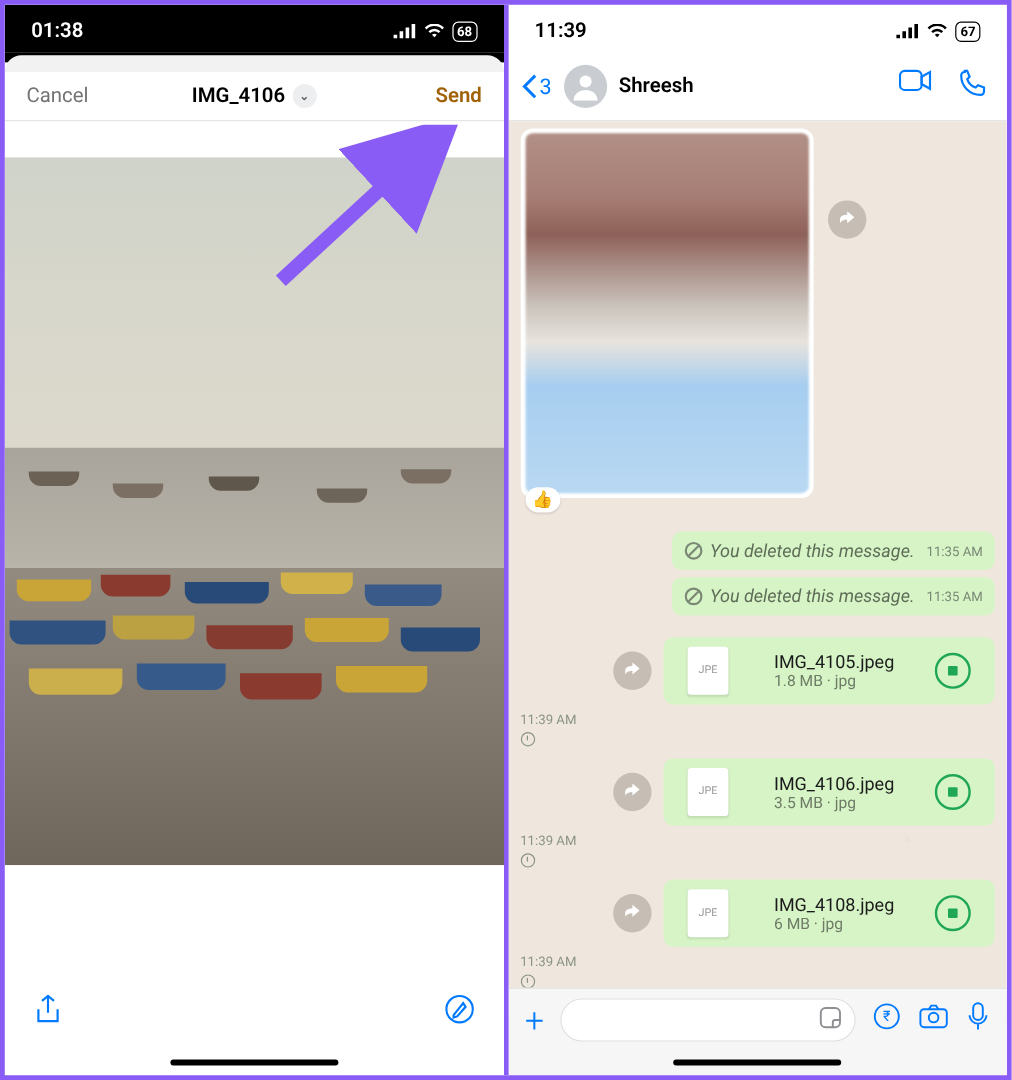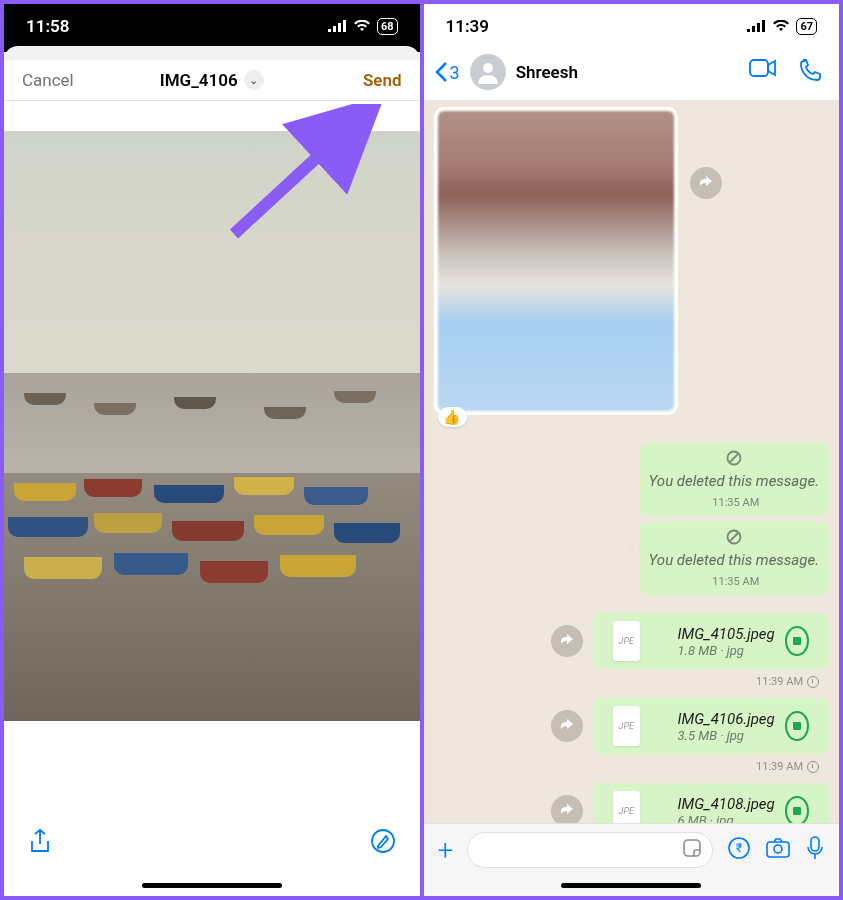--- a/index.html
+++ b/index.html
@@ -139,49 +139,48 @@
   }
   .thumbs-react {
     position: absolute; left: 4px; bottom: -12px;
     background: #fff; border-radius: 12px; padding: 2px 6px;
     box-shadow: 0 1px 2px rgba(0,0,0,0.15); font-size: 14px;
   }
   .deleted-bubble {
     background: #d6f4c6; border-radius: 8px;
     padding: 7px 10px; display: inline-flex; align-items: center;
     gap: 6px; margin-left: auto; margin-bottom: 6px;
-    color: #5f6d58; font-style: italic; font-size: 15px; flex-direction: column;
+    color: #5f6d58; font-style: italic; font-size: 15px;
   }
   .deleted-time { color: #7a8875; font-size: 11px; font-style: normal; margin-left: 4px; }
   .deleted-row { display: flex; justify-content: flex-end; }
   .file-row { display: flex; justify-content: flex-end; align-items: center; gap: 10px; margin-bottom: 6px; }
   .file-bubble {
-    background: #d6f4c6; border-radius: 8px; width: 236px;
+    background: #d6f4c6; border-radius: 8px; width: 276px;
     padding: 8px 20px;
-    font-style: italic;
   }
   .file-inner {
     display: flex; align-items: center; gap: 10px;
   }
   .file-icon {
     width: 34px; height: 40px; background: #fff; border-radius: 3px;
     display: flex; align-items: center; justify-content: center;
     font-size: 9px; color: #999; box-shadow: 0 1px 2px rgba(0,0,0,0.1);
   }
   .file-meta { flex: 1; margin-left: 28px; }
   .file-name { color: #1b1b1b; font-size: 15px; }
   .file-sub { color: #6e7b66; font-size: 13px; }
   .upload-ring {
     width: 30px; height: 30px; border: 2.5px solid #1fa755; border-radius: 50%;
     display: flex; align-items: center; justify-content: center;
   }
   .upload-sq { width: 8px; height: 8px; background: #1fa755; border-radius: 1px; }
   .file-time-row {
-    display: flex; justify-content: flex-end; align-items: center; gap: 4px;
-    margin: 6px 10px 10px 0; color: #8b9484; font-size: 11px;
+    display: flex; justify-content: flex-end; gap: 4px;
+    margin: 6px 10px 10px 0; color: #8b9484; font-size: 11px; flex-direction: column;
   }
   .clock-ic {
     width: 12px; height: 12px; border: 1.3px solid #8b9484; border-radius: 50%;
     position: relative;
   }
   .clock-ic::after {
     content: ''; position: absolute; left: 4px; top: 2px;
     width: 1.3px; height: 4px; background: #8b9484;
   }
   .wa-input-bar {
@@ -197,21 +196,21 @@
     justify-content: flex-end; padding: 0 10px;
   }
   .wa-sticker { color: #8e8e93; font-size: 18px; }
   .wa-tool { color: #007aff; font-size: 22px; }
 </style>
 </head>
 <body>
 
 <div class="phone left">
   <div class="status-bar black">
-    <span>11:58</span>
+    <span>01:38</span>
     <span class="status-right">
       <svg width="20" height="12">
           <path d="M1 9h3v3H1zM6 6h3v6H6zM11 3h3v9h-3zM16 0h3v12h-3z" fill="#fff"></path>
         </svg>
       <svg width="18" height="12">
           <path d="M9 11l-2-2a3 3 0 014 0zM4 6a7 7 0 0110 0l-1.5 1.5a5 5 0 00-7 0zM1 3a11 11 0 0116 0l-1.5 1.5a9 9 0 00-13 0z" fill="#fff"></path>
         </svg>
       <span class="battery-pill">
           <span>68</span>
         </span>

